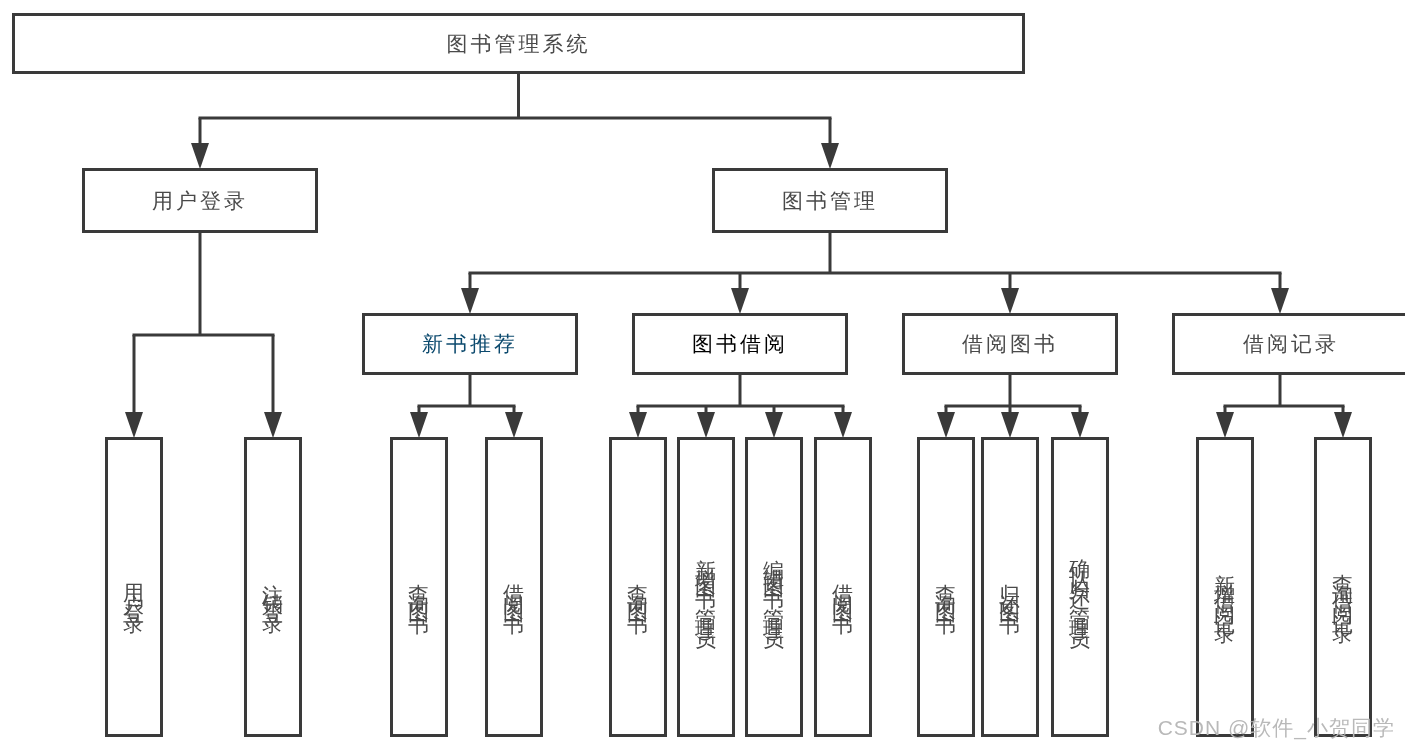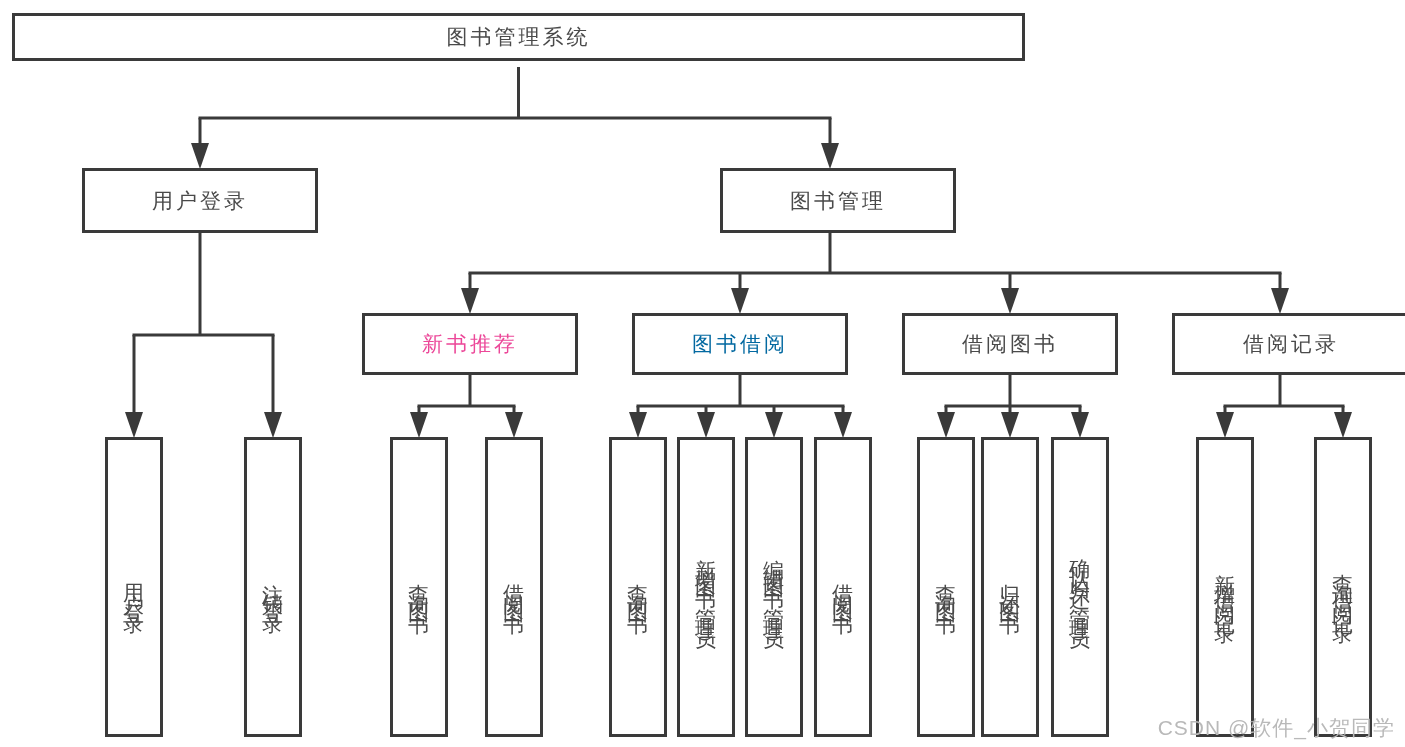--- a/index.html
+++ b/index.html
@@ -97,33 +97,33 @@
       <line x1="1080" y1="406" x2="1080" y2="414" stroke="#3a3a3a" stroke-width="3"></line>
       <polygon points="1071,412 1089,412 1080,438" fill="#3a3a3a"></polygon>
       <line x1="1280" y1="374" x2="1280" y2="406" stroke="#3a3a3a" stroke-width="3"></line>
       <line x1="1223.5" y1="406" x2="1344.5" y2="406" stroke="#3a3a3a" stroke-width="3"></line>
       <line x1="1225" y1="406" x2="1225" y2="414" stroke="#3a3a3a" stroke-width="3"></line>
       <polygon points="1216,412 1234,412 1225,438" fill="#3a3a3a"></polygon>
       <line x1="1343" y1="406" x2="1343" y2="414" stroke="#3a3a3a" stroke-width="3"></line>
       <polygon points="1334,412 1352,412 1343,438" fill="#3a3a3a"></polygon>
     </svg>
   <div class="watermark" style="color: rgb(185, 185, 185);">CSDN @软件_小贺同学</div>
-<div class="node h" style="left: 12px; top: 13px; width: 1013px; height: 48px; color: rgb(74, 74, 74); border-color: rgb(58, 58, 58);">
+<div class="node h" style="left: 12px; top: 13px; width: 1013px; height: 61px; color: rgb(74, 74, 74); border-color: rgb(58, 58, 58);">
       <span class="htext">图书管理系统</span>
     </div>
     <div class="node h" style="left: 82px; top: 168px; width: 236px; height: 65px; color: rgb(74, 74, 74); border-color: rgb(58, 58, 58);">
       <span class="htext">用户登录</span>
     </div>
-    <div class="node h" style="left: 712px; top: 168px; width: 236px; height: 65px; color: rgb(74, 74, 74); border-color: rgb(58, 58, 58); margin-left: 8px;">
+    <div class="node h" style="left: 712px; top: 168px; width: 236px; height: 65px; color: rgb(74, 74, 74); border-color: rgb(58, 58, 58);">
       <span class="htext">图书管理</span>
     </div>
-    <div class="node h" style="left: 362px; top: 313px; width: 216px; height: 62px; color: #ec4899; border-color: rgb(58, 58, 58);">
+    <div class="node h" style="left: 362px; top: 313px; width: 216px; height: 62px; color: #0c4a6e; border-color: rgb(58, 58, 58);">
       <span class="htext">新书推荐</span>
     </div>
-    <div class="node h" style="left: 632px; top: 313px; width: 216px; height: 62px; color: #0369a1; border-color: rgb(58, 58, 58);">
+    <div class="node h" style="left: 632px; top: 313px; width: 216px; height: 62px; color: #000000; border-color: rgb(58, 58, 58);">
       <span class="htext">图书借阅</span>
     </div>
     <div class="node h" style="left: 902px; top: 313px; width: 216px; height: 62px; color: rgb(74, 74, 74); border-color: rgb(58, 58, 58);">
       <span class="htext">借阅图书</span>
     </div>
     <div class="node h" style="left: 1172px; top: 313px; width: 238px; height: 62px; color: rgb(74, 74, 74); border-color: rgb(58, 58, 58);">
       <span class="htext">借阅记录</span>
     </div>
     <div class="node v" style="left: 105px; top: 437px; width: 58px; height: 300px; color: rgb(74, 74, 74); border-color: rgb(58, 58, 58);">
       <span class="vtext">用户登录</span>

